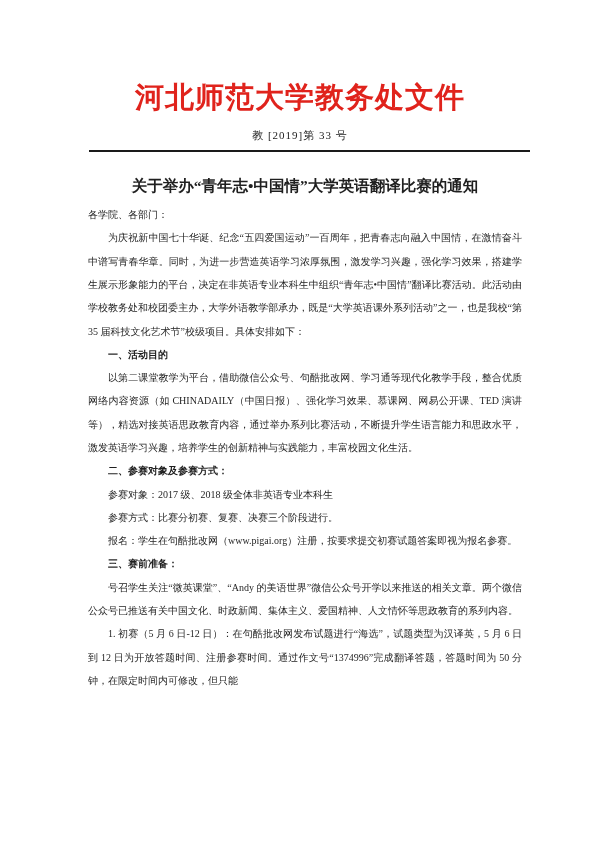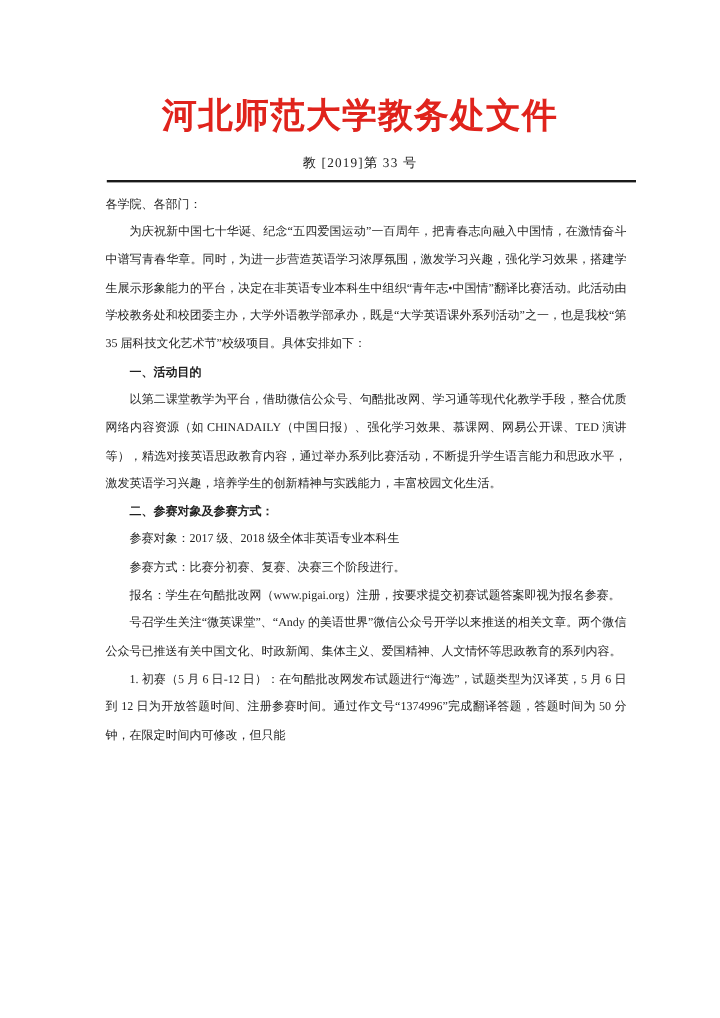--- a/index.html
+++ b/index.html
@@ -74,34 +74,36 @@
 <div class="page">
 
   <div class="org-title">河北师范大学教务处文件</div>
 
   <div class="doc-number">教 [2019]第 33 号</div>
 
   <div class="header-rule"></div>
 
   <div class="content">
 
+    <div class="subject-title">关于举办“青年志•中国情”大学英语翻译比赛的通知</div>
 
     <div class="body-text">
 
       <p class="salutation">各学院、各部门：</p>
 
       <p>为庆祝新中国七十华诞、纪念“五四爱国运动”一百周年，把青春志向融入中国情，在激情奋斗中谱写青春华章。同时，为进一步营造英语学习浓厚氛围，激发学习兴趣，强化学习效果，搭建学生展示形象能力的平台，决定在非英语专业本科生中组织“青年志•中国情”翻译比赛活动。此活动由学校教务处和校团委主办，大学外语教学部承办，既是“大学英语课外系列活动”之一，也是我校“第 35 届科技文化艺术节”校级项目。具体安排如下：</p>
 
       <p class="section-heading">一、活动目的</p>
       <p>以第二课堂教学为平台，借助微信公众号、句酷批改网、学习通等现代化教学手段，整合优质网络内容资源（如 CHINADAILY（中国日报）、强化学习效果、慕课网、网易公开课、TED 演讲等），精选对接英语思政教育内容，通过举办系列比赛活动，不断提升学生语言能力和思政水平，激发英语学习兴趣，培养学生的创新精神与实践能力，丰富校园文化生活。</p>
 
       <p class="section-heading">二、参赛对象及参赛方式：</p>
       <p>参赛对象：2017 级、2018 级全体非英语专业本科生</p>
       <p>参赛方式：比赛分初赛、复赛、决赛三个阶段进行。</p>
       <p>报名：学生在句酷批改网（www.pigai.org）注册，按要求提交初赛试题答案即视为报名参赛。</p>
 
+      <p class="section-heading">三、赛前准备：</p>
       <p>号召学生关注“微英课堂”、“Andy 的美语世界”微信公众号开学以来推送的相关文章。两个微信公众号已推送有关中国文化、时政新闻、集体主义、爱国精神、人文情怀等思政教育的系列内容。</p>
 
       <p>1. 初赛（5 月 6 日-12 日）：在句酷批改网发布试题进行“海选”，试题类型为汉译英，5 月 6 日到 12 日为开放答题时间、注册参赛时间。通过作文号“1374996”完成翻译答题，答题时间为 50 分钟，在限定时间内可修改，但只能</p>
 
     </div>
   </div>
 </div>
 
 </body></html>

